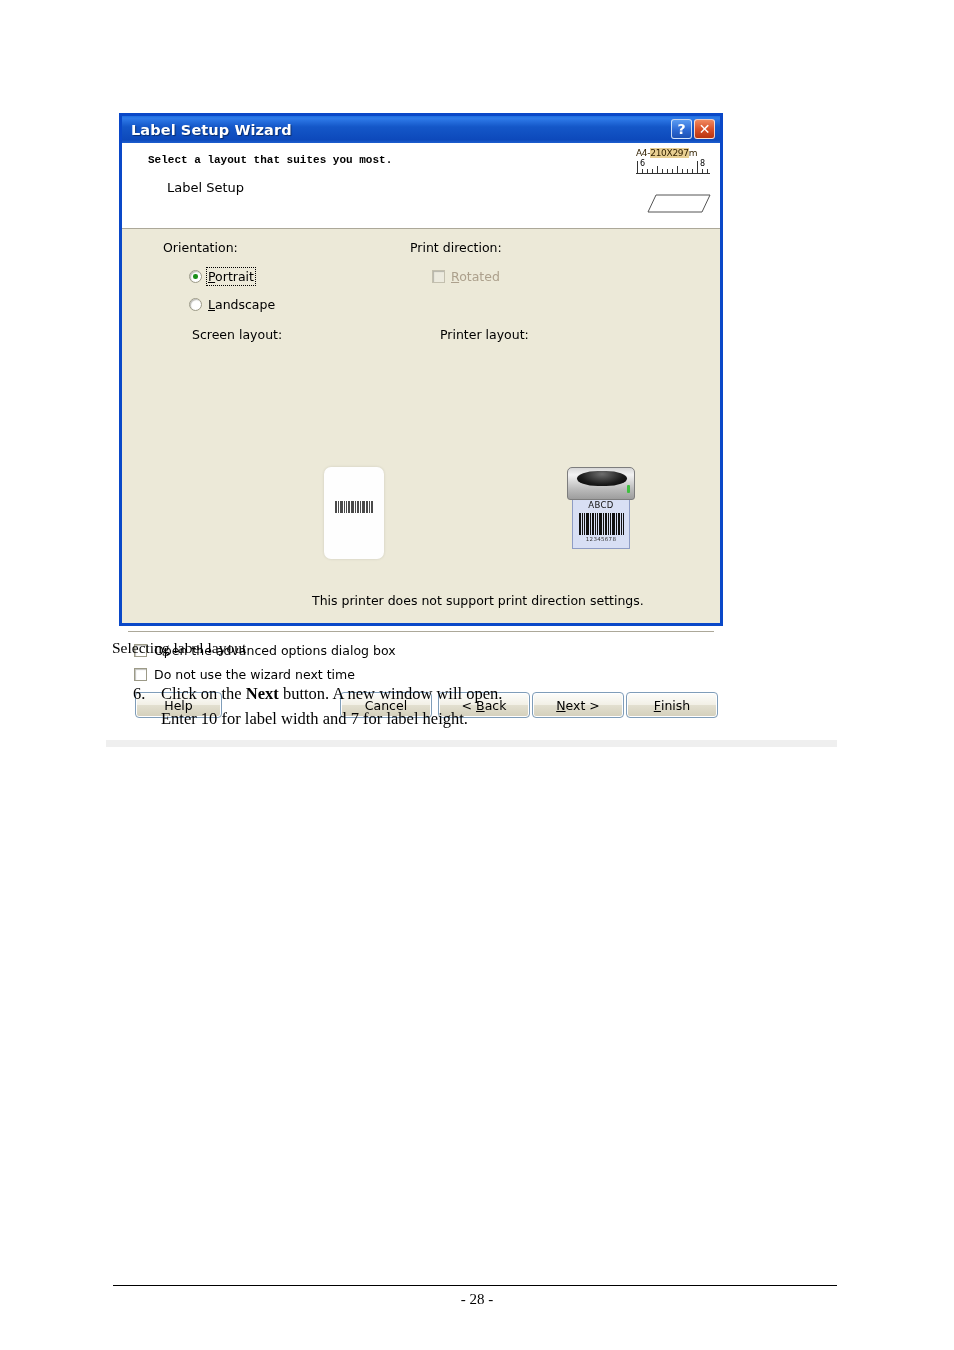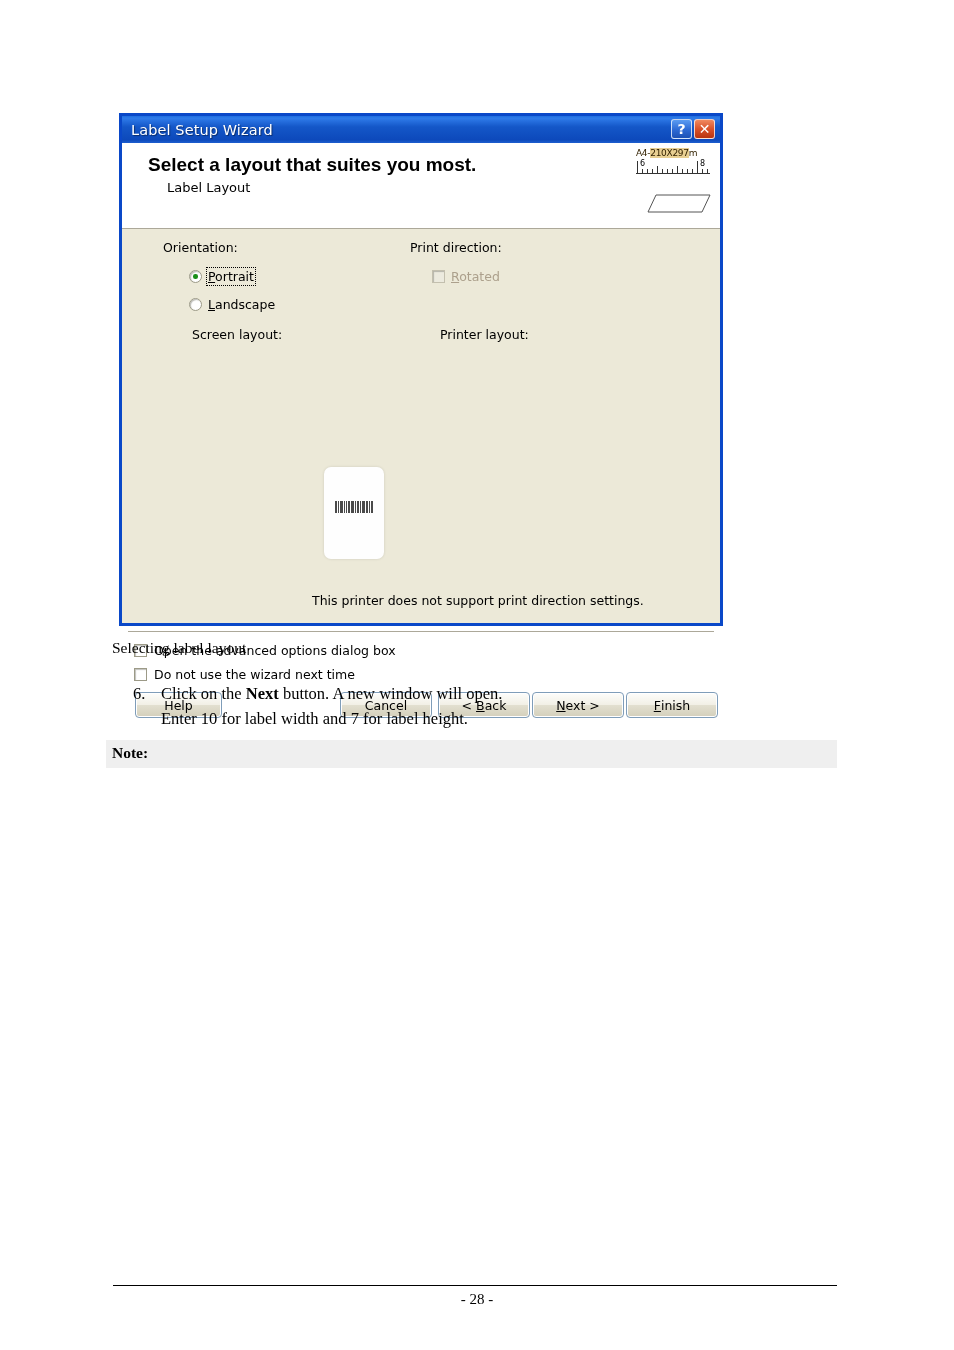--- a/index.html
+++ b/index.html
@@ -38,21 +38,21 @@
     margin: 0 -3px;
     display: flex;
     align-items: center;
     padding-left: 9px;
     position: relative;
     box-sizing: border-box;
   }
   .title-text {
     color: #ffffff;
     font-size: 14.5px;
-    font-weight: normal;
+    font-weight: bold;
     letter-spacing: 0.1px;
     text-shadow: 1px 1px 1px rgba(0,0,0,0.45);
     font-family: "DejaVu Sans", sans-serif;
   }
   .title-btns {
     position: absolute;
     right: 5px;
     top: 3px;
     display: flex;
     gap: 2px;
@@ -84,24 +84,24 @@
     background: #ffffff;
     height: 86px;
     position: relative;
     border-bottom: 1px solid #aca899;
     box-sizing: border-box;
   }
   .hdr-title {
     position: absolute;
     left: 26px;
     top: 11px;
-    font-size: 19px;
+    font-size: 11px;
     font-weight: bold;
     color: #000;
-    font-family: Liberation Sans, sans-serif;
+    font-family: Liberation Mono, monospace;
   }
   .hdr-sub {
     position: absolute;
     left: 45px;
     top: 37px;
     font-size: 13px;
     color: #000;
     font-family: "DejaVu Sans", sans-serif;
   }
   .hdr-icon {
@@ -437,21 +437,21 @@
   <div class="titlebar">
     <div class="title-text">Label Setup Wizard</div>
     <div class="title-btns">
       <div class="tbtn help">?</div>
       <div class="tbtn close">✕</div>
     </div>
   </div>
 
   <div class="dlg-header">
     <div class="hdr-title">Select a layout that suites you most.</div>
-    <div class="hdr-sub">Label Layout</div>
+    <div class="hdr-sub">Label Setup</div>
 
     <div class="hdr-icon">
       <div class="paper-code"><span>A4-</span><span class="hl">210X297</span><span>m</span></div>
       <div class="ruler">
         <div class="base"></div>
         <div class="tick" style="left:1px;height:13px;"></div>
         <div class="tick" style="left:6px;height:5px;"></div>
         <div class="tick" style="left:11px;height:5px;"></div>
         <div class="tick" style="left:16px;height:5px;"></div>
         <div class="tick" style="left:21px;height:8px;"></div>
@@ -510,20 +510,50 @@
         <i style="width:1px"></i>
       <i style="width:2px"></i>
         <i style="width:1px"></i>
         <i style="width:3px"></i>
         <i style="width:2px"></i>
       <i style="width:1px"></i>
         <i style="width:2px"></i>
     </div>
   </div>
 
+  <div class="printer-prev">
+    <div class="prt-label">
+      <div class="ptxt">ABCD</div>
+      <div class="pbc">
+        <i style="width:2px"></i>
+          <i style="width:1px"></i>
+          <i style="width:1px"></i>
+          <i style="width:3px"></i>
+        <i style="width:1px"></i>
+          <i style="width:2px"></i>
+          <i style="width:1px"></i>
+          <i style="width:1px"></i>
+        <i style="width:3px"></i>
+          <i style="width:1px"></i>
+          <i style="width:2px"></i>
+          <i style="width:1px"></i>
+        <i style="width:1px"></i>
+          <i style="width:3px"></i>
+          <i style="width:1px"></i>
+          <i style="width:2px"></i>
+        <i style="width:1px"></i>
+          <i style="width:1px"></i>
+      </div>
+      <div class="pnum">12345678</div>
+    </div>
+    <div class="prt-body">
+      <div class="prt-slot"></div>
+      <div class="prt-led"></div>
+    </div>
+  </div>
 
   <div class="note-line">This printer does not support print direction settings.</div>
 
   <div class="hr-sep"></div>
 
   <div class="footer-chk" style="left:12px; top:530px;">
     <div class="chk-box"></div>
     <span>Open the advanced options dialog box</span>
   </div>
 
@@ -543,17 +573,16 @@
 
 <div class="step">
   <span class="num">6.</span>
   <div class="body">
     <span>Click on the </span><b>Next</b><span> button. A new window will open.</span><br>
     <span>Enter 10 for label width and 7 for label height.</span>
   </div>
 </div>
 
 <div class="note-block">
-  <div class="nhead">Note:</div>
 </div>
 
 <div class="pg-rule"></div>
 <div class="pg-num">- 28 -</div>
 
 </body></html>

